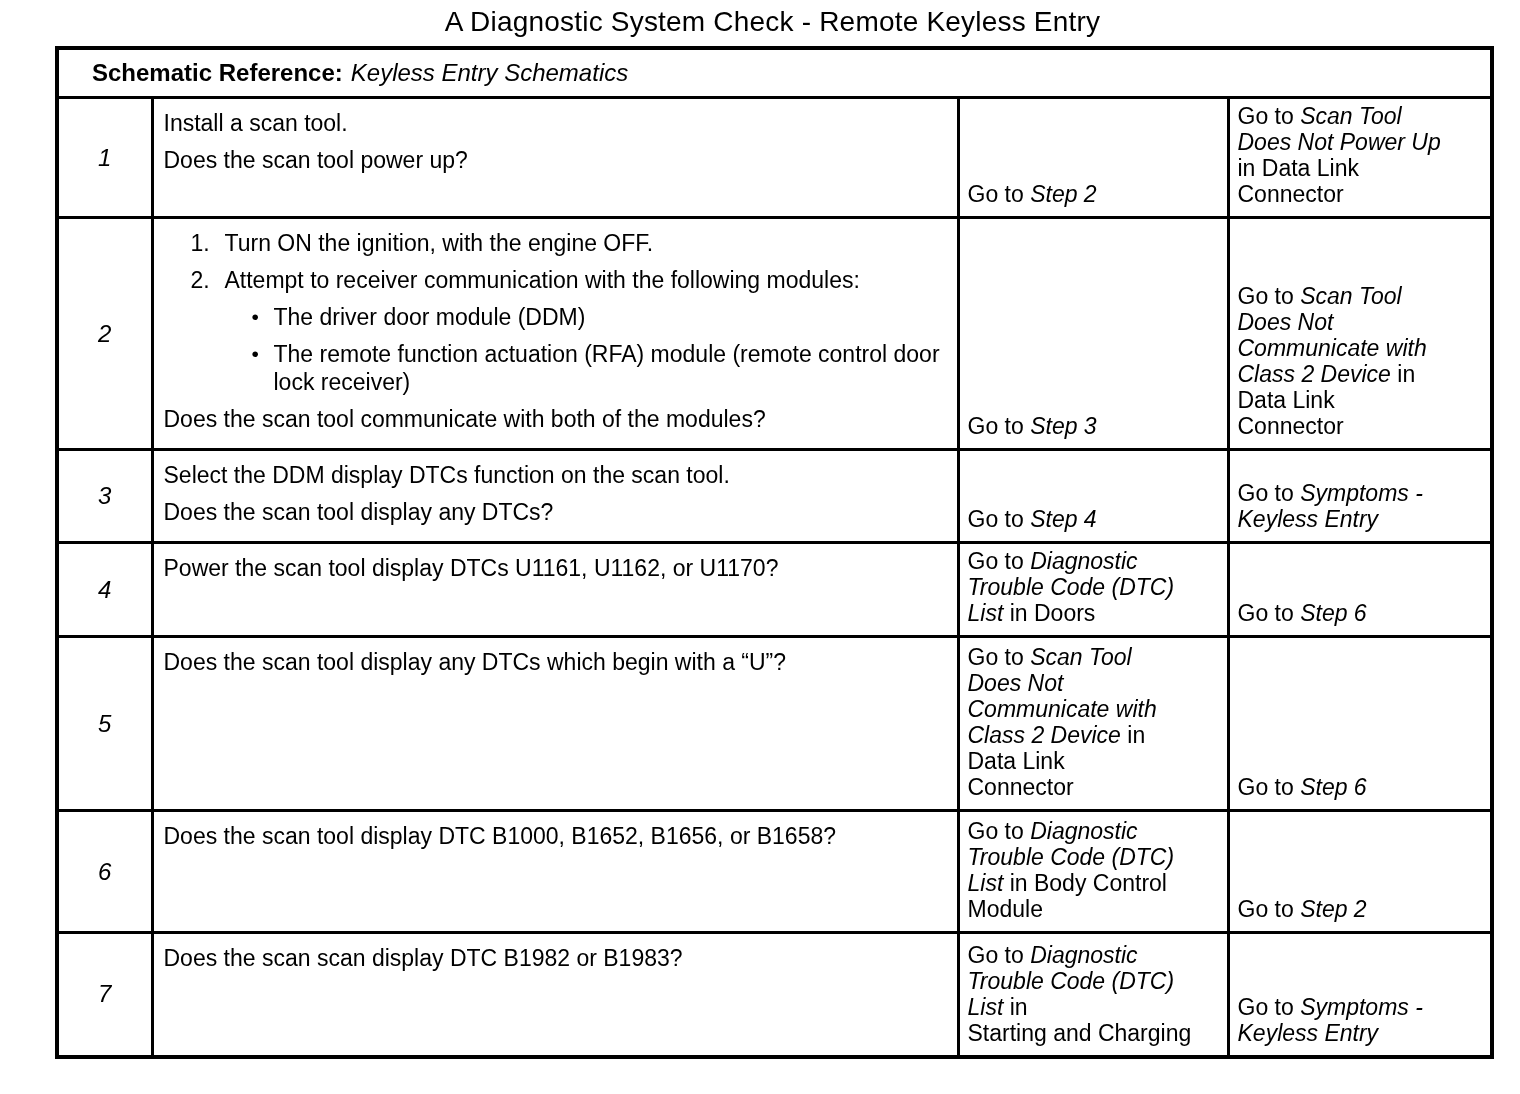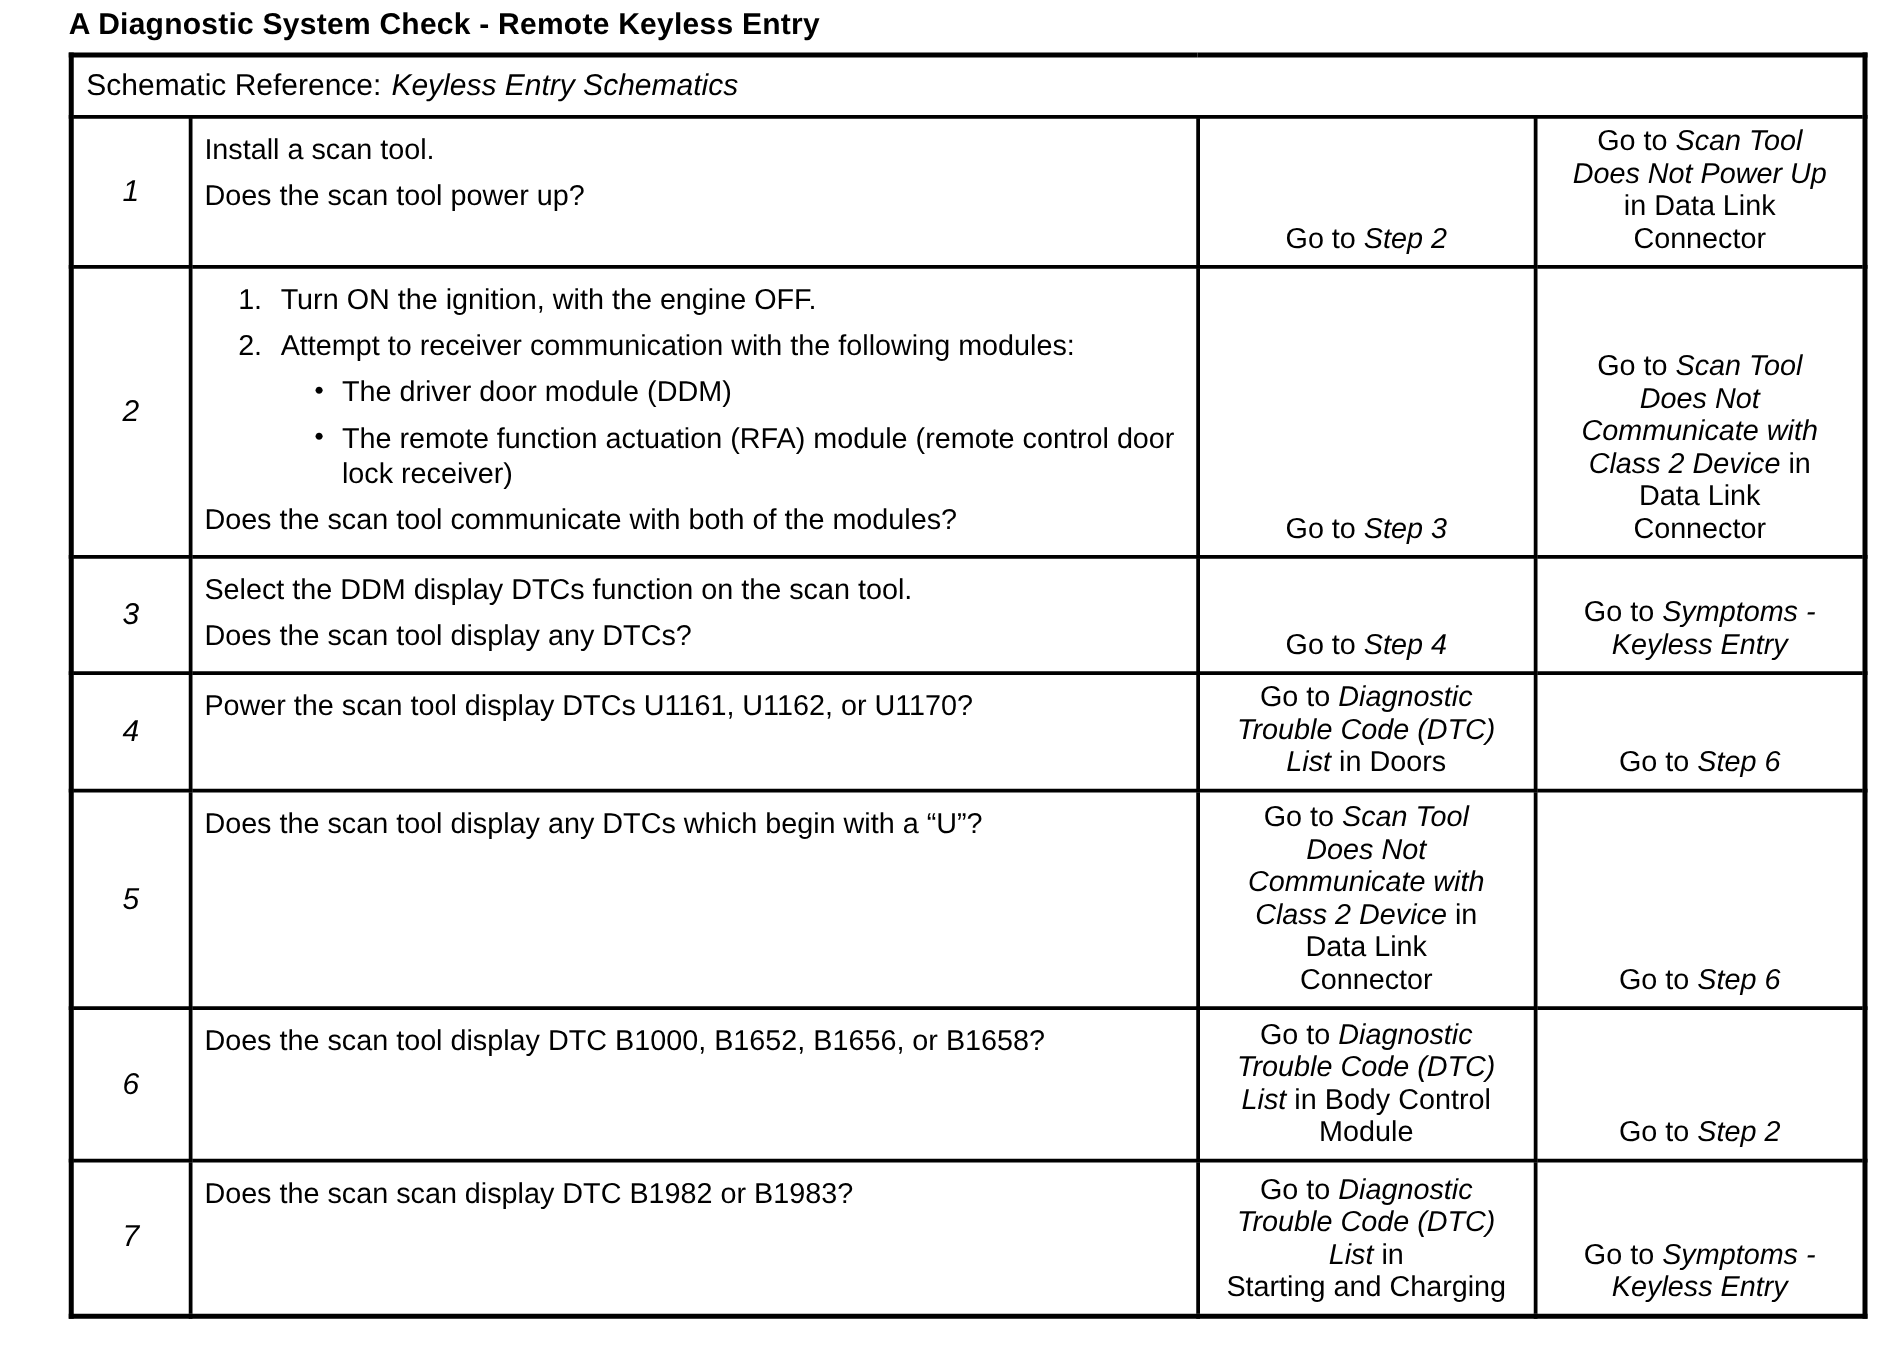--- a/index.html
+++ b/index.html
@@ -13,23 +13,23 @@
     -webkit-font-smoothing: antialiased;
   }
   .page {
     width: 1520px;
     height: 1094px;
     overflow: hidden;
   }
   .page-title {
     width: 1435px;
     margin: 6px 0 8px 55px;
-    text-align: left;
-    font-weight: bold;
-    font-size: 24px;
+    text-align: center;
+    font-weight: normal;
+    font-size: 28px;
     letter-spacing: 0.2px;
   }
   table.diag {
     border-collapse: collapse;
     table-layout: fixed;
     margin-left: 55px;
     width: 1435px;
     border: 4px solid #000;
   }
   table.diag th, table.diag td {
@@ -44,21 +44,21 @@
     vertical-align: middle;
     border-bottom-width: 4px;
   }
   td.schematic {
     height: 42px;
     font-size: 24px;
     padding: 2px 10px;
     vertical-align: middle;
     border-bottom-width: 4px;
   }
-  td.schematic .sch-label { font-weight: normal; }
+  td.schematic .sch-label { font-weight: bold; margin-left: 23px; }
   td.schematic .sch-value { font-style: italic; padding-left: 8px; }
   td.step {
     text-align: center;
     vertical-align: middle;
     font-style: italic;
     font-size: 24px;
   }
   td.action {
     vertical-align: top;
     font-size: 23px;
@@ -66,21 +66,21 @@
     line-height: 28px;
   }
   .action-line { display: flex; margin: 2px 0 9px 0; }
   .action-line.ind1 { padding-left: 27px; }
   .action-line.ind2 { padding-left: 88px; }
   .marker { flex: 0 0 auto; width: 34px; }
   .marker.bullet { width: 22px; font-size: 21px; }
   .atext { flex: 1 1 auto; }
   td.yesno {
     vertical-align: bottom;
-    text-align: center;
+    text-align: left;
     font-size: 23px;
     line-height: 26px;
     padding: 4px 8px 9px 8px;
   }
   .it { font-style: italic; }
   
   tbody tr:nth-child(1) { height: 119px; }
   tbody tr:nth-child(2) { height: 209px; }
   tbody tr:nth-child(3) { height: 79px; }
   tbody tr:nth-child(4) { height: 93px; }

